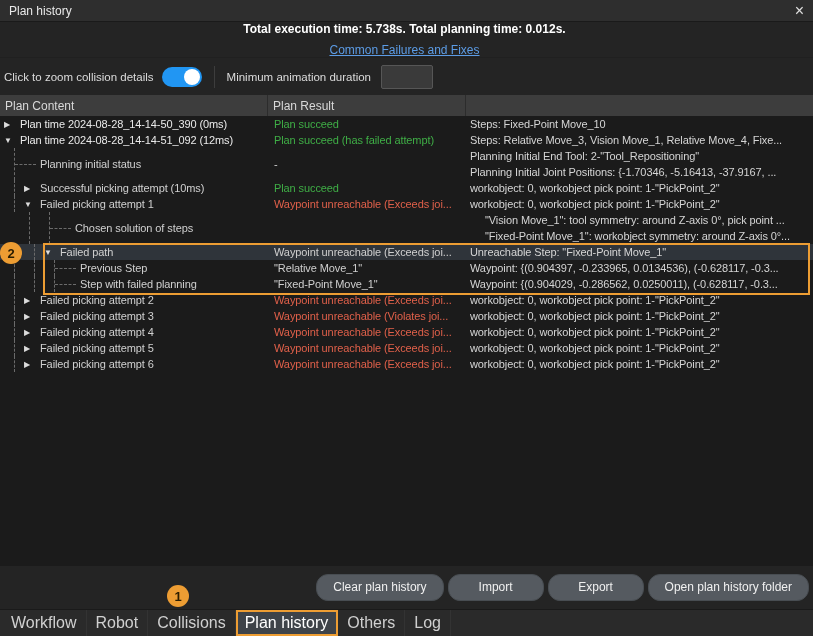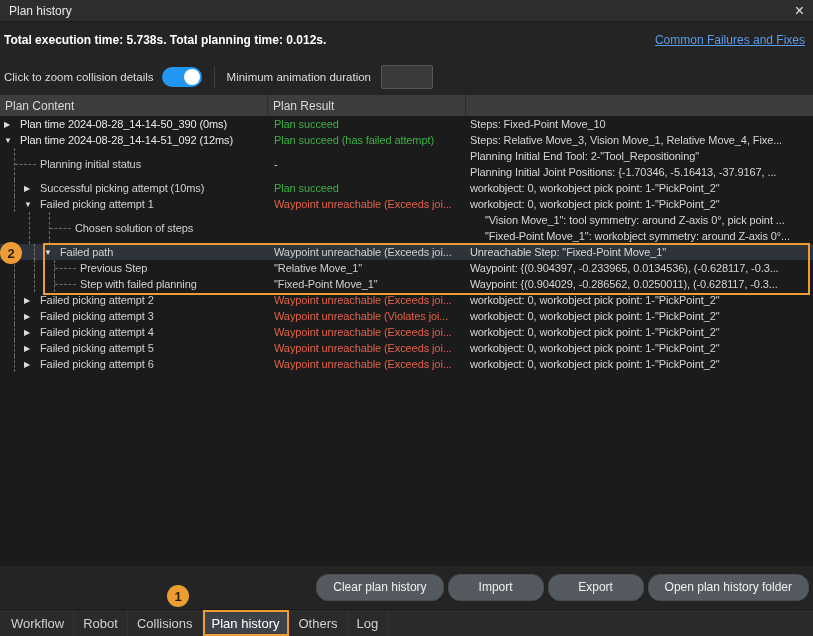--- a/index.html
+++ b/index.html
@@ -7,21 +7,21 @@
   .window {
     position:relative; width:813px; height:636px; background:#242424;
     font-family:"Liberation Sans", sans-serif; color:#d5d5d5; overflow:hidden;
   }
   
   .titlebar { height:22px; background:#2e2e2e; border-bottom:1px solid #1a1a1a;
     display:flex; align-items:center; justify-content:space-between; padding:0 9px; font-size:12px; color:#e8e8e8; }
   .close { font-size:16px; line-height:1; color:#e0e0e0; cursor:default; }
   
   .summary { height:36px; display:flex; align-items:center; justify-content:space-between;
-    padding:0 8px 0 4px; font-size:12px; border-bottom:1px solid #202020; }
+    padding:0 8px 0 4px; font-size:12px; border-bottom:1px solid #202020;flex-direction:column; }
   .stext { font-weight:bold; color:#ffffff; }
   .slink { color:var(--link-blue,#5c9ce6); text-decoration:underline; }
   
   .controls { height:37px; display:flex; align-items:center; padding-left:4px;
     font-size:11.5px; color:#dcdcdc; }
   .toggle { width:40px; height:20px; border-radius:10px; background:var(--toggle-blue,#2196f3);
     position:relative; margin:0 12px 0 8px; flex:none; }
   .knob { position:absolute; right:2px; top:2px; width:16px; height:16px; border-radius:50%; background:#fff; }
   .vdiv { width:1px; height:22px; background:#3d3d3d; margin-right:12px; }
   .spin { margin-left:10px; width:52px; height:24px; background:#3a3a3a; border:1px solid #565656;
@@ -53,21 +53,21 @@
   .rlabel { color:#d0d0d0; }
   .rlabel.top { color:#eaeaea; }
   
   .footer { position:absolute; left:0; right:0; top:572px; height:30px;
     display:flex; justify-content:flex-end; align-items:center; gap:4px; padding-right:4px; }
   .fbtn { height:27px; background:#555a60; border:1px solid #484d52; border-radius:12px;
     color:#f0f0f0; font-size:12px; display:flex; align-items:center; justify-content:center;
     padding:0 16px; min-width:96px; font-family:inherit; }
   
   .tabbar { position:absolute; left:0; right:0; bottom:0; height:27px; background:#2a2a2a;
-    border-top:1px solid #1a1a1a; display:flex; align-items:stretch; padding-left:2px; font-size:13px; }
+    border-top:1px solid #1a1a1a; display:flex; align-items:stretch; padding-left:2px; font-size:16px; }
   .tab { display:flex; align-items:center; padding:0 9px; color:#d0d0d0; border-right:1px solid #333333; }
   .tab.active { background:#3e4349; color:#ffffff;
     outline:2px solid var(--accent-orange,#ED9D33); outline-offset:-2px; }
   
   .ann-circle { position:absolute; width:22px; height:22px; border-radius:50%;
     background:var(--accent-orange,#ED9D33); color:#2b1d00; font-weight:bold; font-size:13px;
     display:flex; align-items:center; justify-content:center; z-index:30; }
   .ann-rect { position:absolute; border:2px solid var(--accent-orange,#ED9D33);
     z-index:25; pointer-events:none; }
   .rect-rows { left:43px; top:243px; width:767px; height:52px; }

